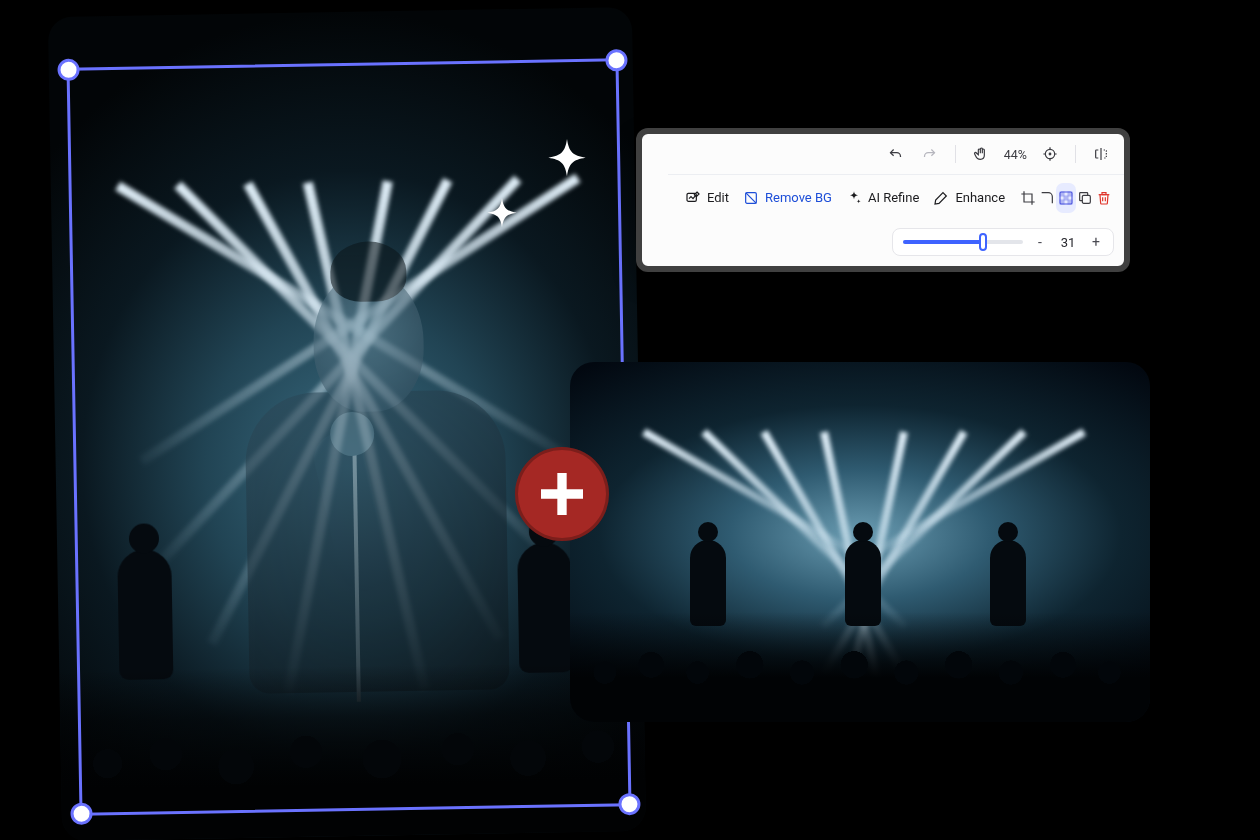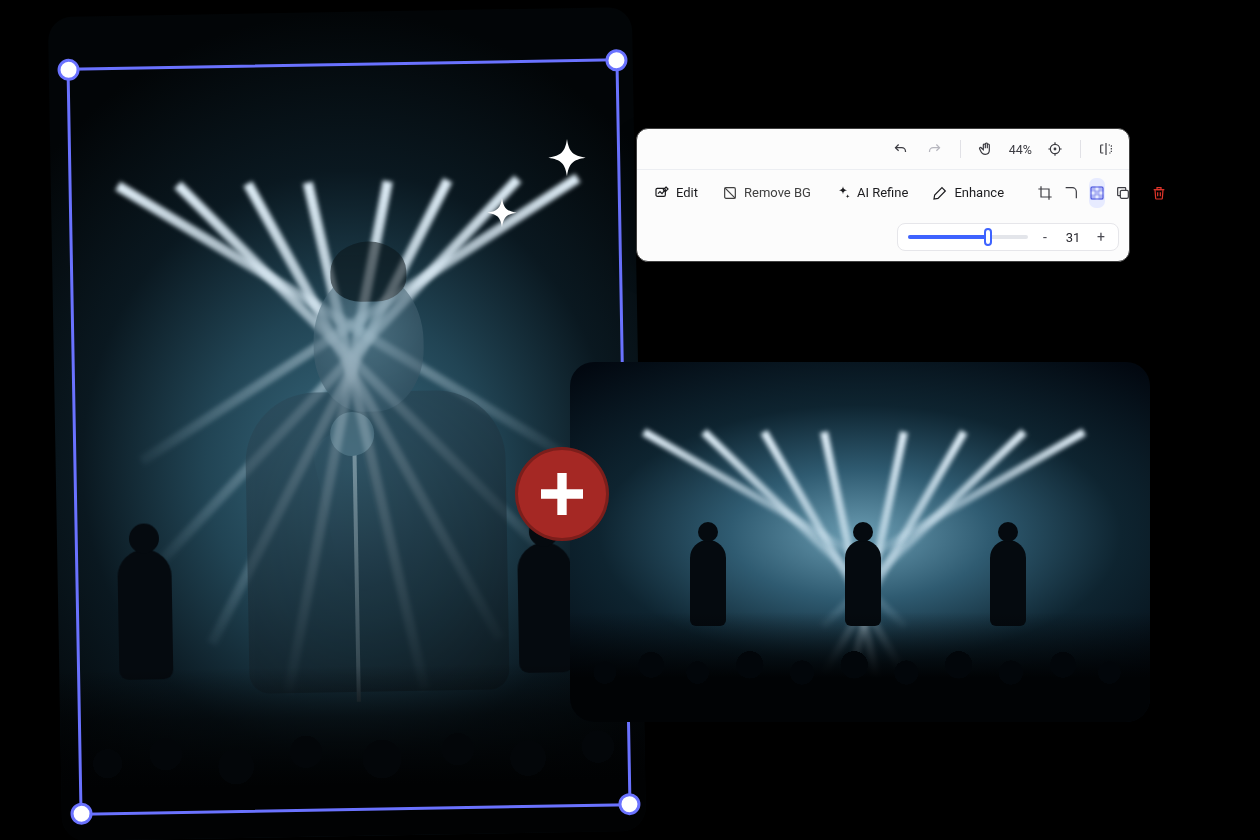--- a/index.html
+++ b/index.html
@@ -206,21 +206,21 @@
   }
   .plus-badge svg { width: 56px; height: 56px; }
 
   
   .toolbar {
     position: absolute;
     left: 636px;
     top: 128px;
     width: 494px;
     background: #fcfcfc;
-    border: 1px solid #404040;
+    border: 6px solid #404040;
     border-radius: 12px;
     box-shadow: 0 10px 24px rgba(0,0,0,.30);
     font-size: 13px;
     color: #1c1c1f;
   }
   .toolbar-top {
     height: 40px;
     display: flex;
     align-items: center;
     justify-content: flex-end;
@@ -242,34 +242,35 @@
     font-size: 12.5px;
     color: #3c3c42;
     padding: 0 2px;
     cursor: pointer;
   }
 
   .toolbar-main {
     height: 46px;
     display: flex;
     align-items: center;
-    gap: 10px;
+    gap: 0;
     padding: 0 10px;
     border-top: 1px solid #eceef2;
+    margin-left: 26px;
   }
   .tool {
     display: inline-flex;
     align-items: center;
     gap: 6px;
     padding: 5px 7px;
     border-radius: 7px;
     cursor: pointer;
     white-space: nowrap;
   }
-  .tool.disabled { color: #404040; cursor: default; }
+  .tool.disabled { color: #1d4ed8; cursor: default; }
   .tool .ico { width:16px; height:16px; display:inline-flex; align-items:center; justify-content:center; }
   .tool-icononly {
     width: 30px; height: 30px;
     display:inline-flex; align-items:center; justify-content:center;
     border-radius:7px;
     cursor:pointer;
     color:#3c3c42;
   }
   .tool-icononly.active{ background:#e7ebff; color:#4b55e0; }
   .tool-icononly.danger{ color:#e0352b; }

